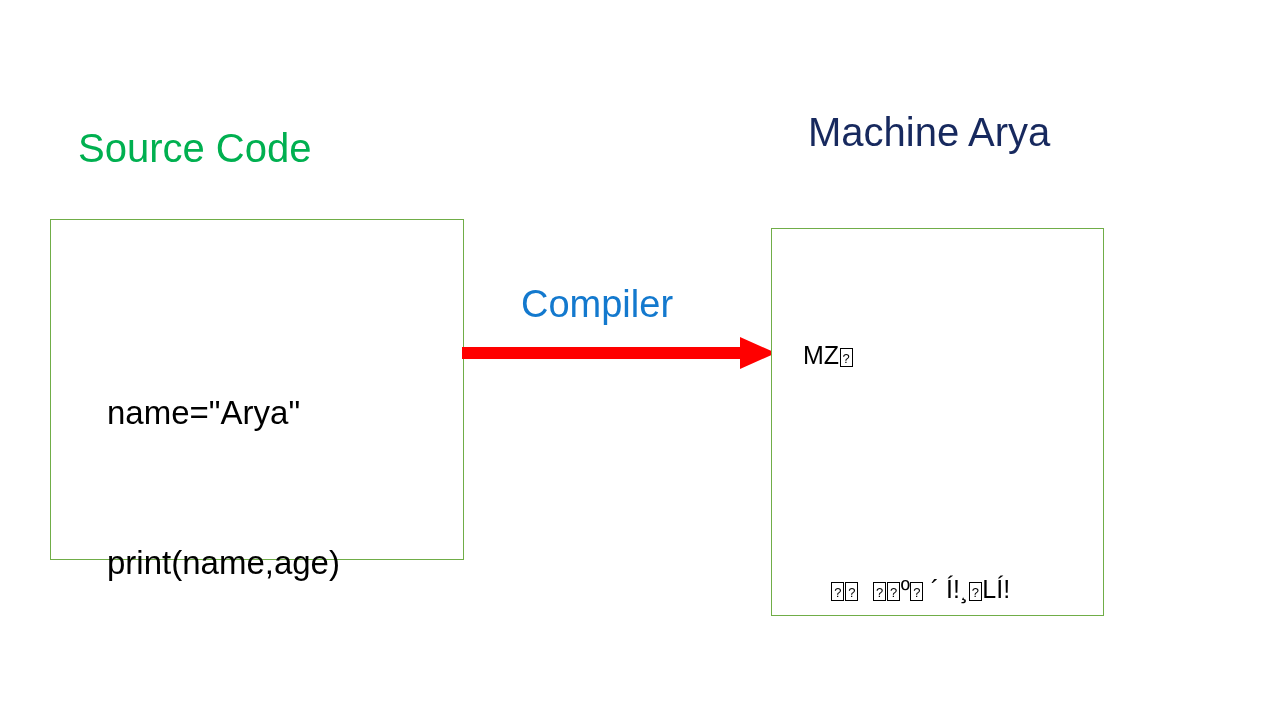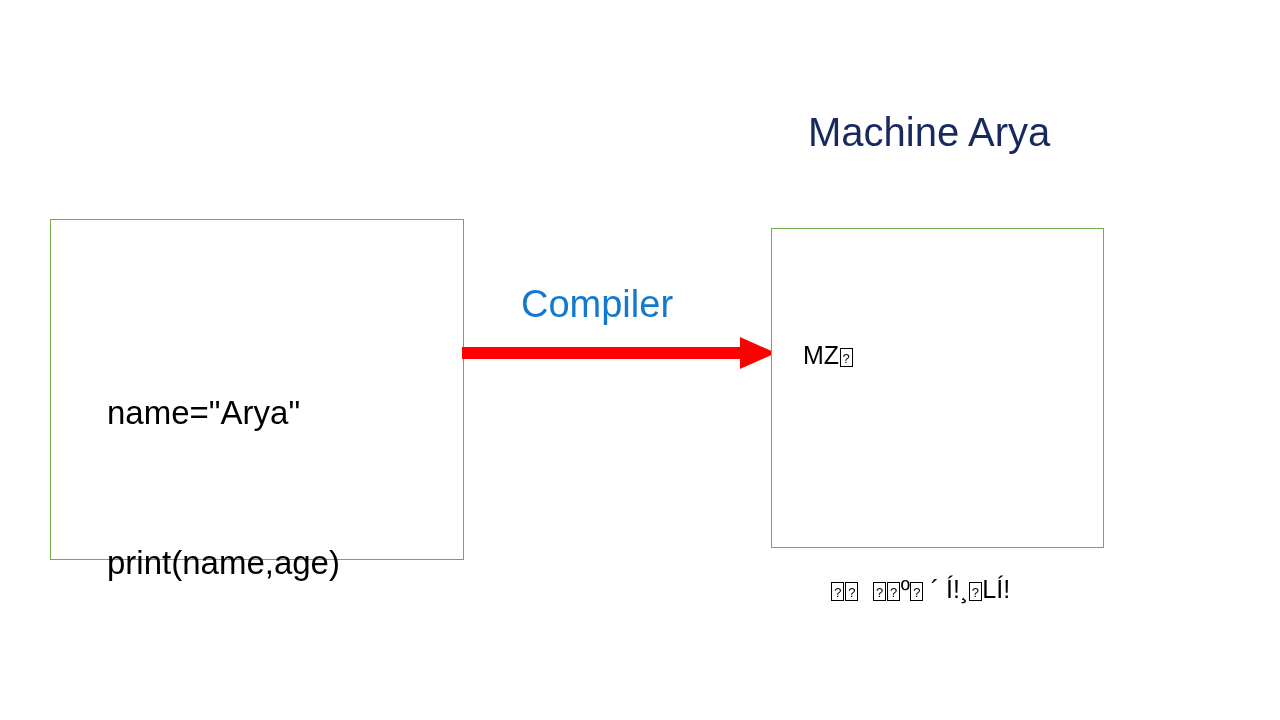--- a/index.html
+++ b/index.html
@@ -50,21 +50,21 @@
   #source-box {
     left: 50px;
     top: 219px;
     width: 414px;
     height: 341px;
   }
   #machine-box {
     left: 771px;
     top: 228px;
     width: 333px;
-    height: 320px;
+    height: 388px;
   }
 
   
   .source-code-text {
     position: absolute;
     left: 56px;
     top: 68px;
     font-size: 33px;
     line-height: 50px;
     color: #000000;
@@ -132,20 +132,21 @@
     top: 334px;
     width: 320px;
     height: 38px;
   }
 </style>
 </head>
 <body>
 
 <div class="canvas">
 
+  <div class="heading" id="source-title">Source Code</div>
 
   <div class="code-box" id="source-box">
     <div class="source-code-text">
       <span class="line">name="Arya"</span>
       <span class="line">print(name,age)</span>
     </div>
   </div>
 
   <div id="compiler-label">Compiler</div>
 

